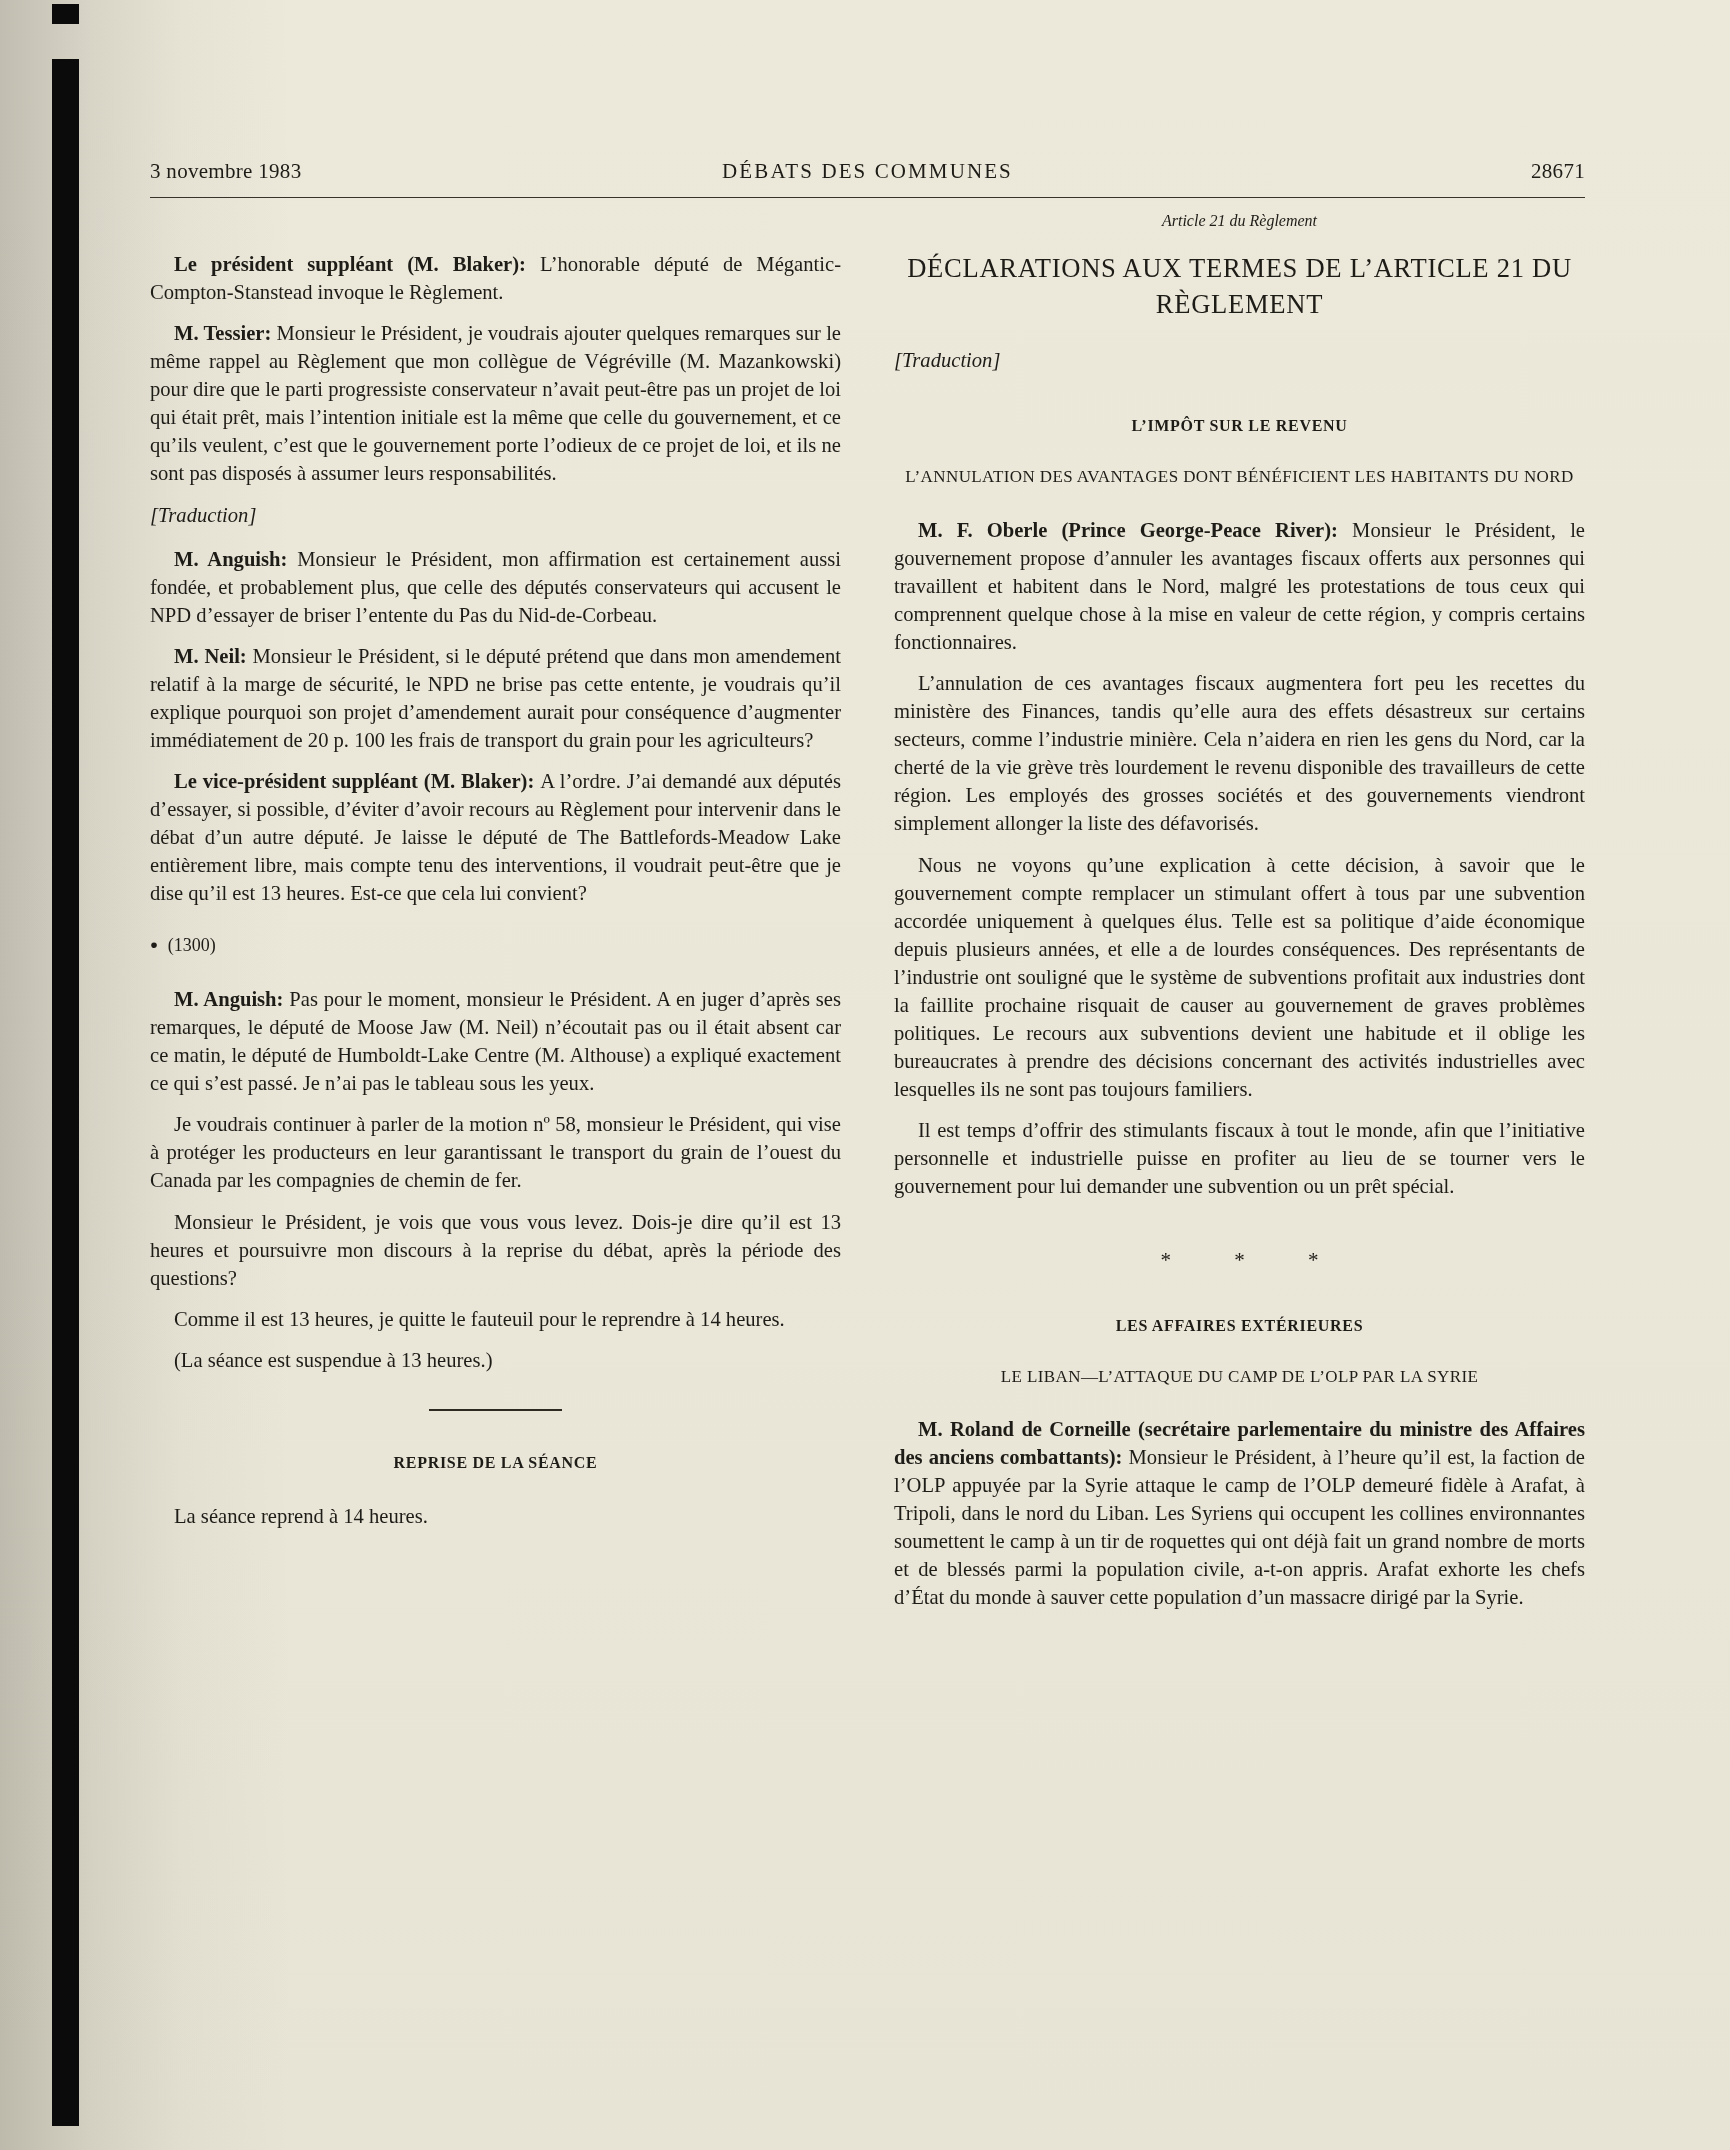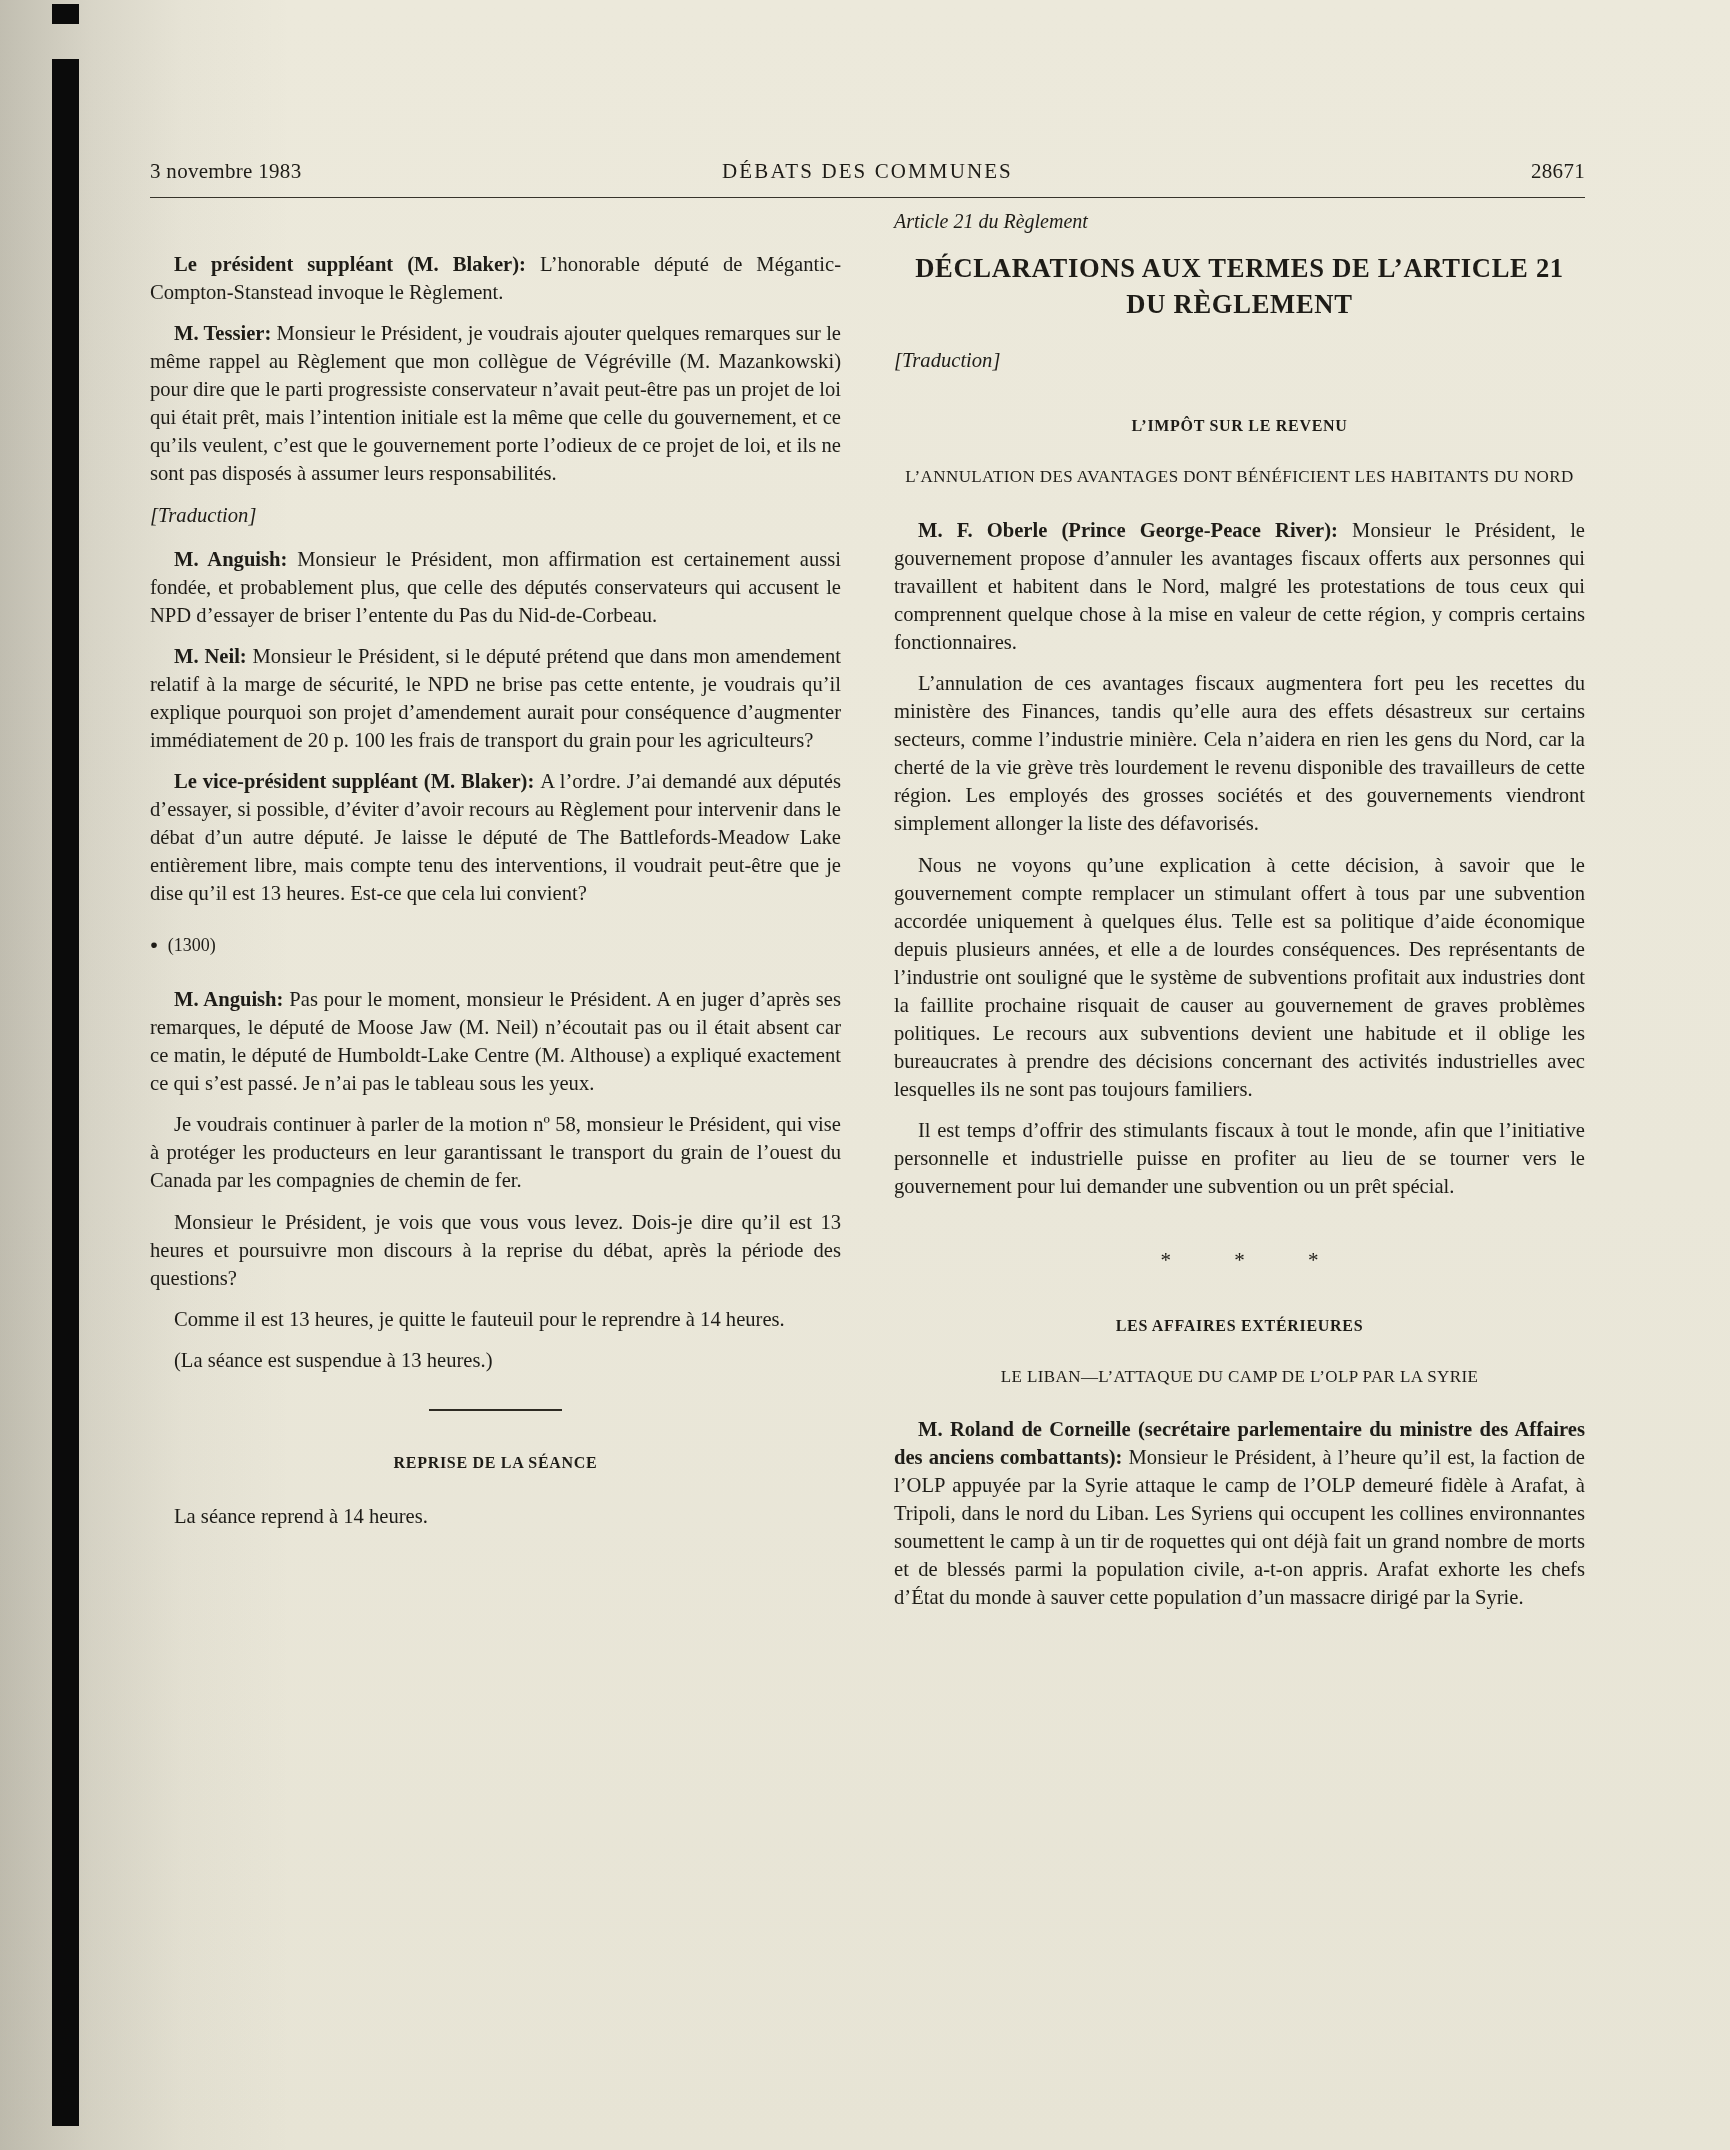--- a/index.html
+++ b/index.html
@@ -43,24 +43,24 @@
   .col-right { left:894px; top:207px; }
 
   .col p { margin:0 0 13.3px; text-indent:24px; }
   .col p .speaker { font-weight:bold; }
 
   .tag { font-style:italic; text-indent:0 !important; margin:7px 0 16px !important; }
 
   .timestamp { text-indent:0 !important; margin:24px 0 24px !important; font-size:18px; }
   .timestamp .bullet { font-size:13.3px; position:relative; top:-2.1px; margin-right:9.8px; }
 
-  .italic-center { font-style:italic; text-indent:0 !important; font-size:20px; margin:0 0 15.4px !important; }
+  .italic-center { font-style:italic; text-align:center; text-indent:0 !important; font-size:16px; margin:0 0 15.4px !important; }
 
   .title {
-    font-weight:bold; text-align:center; text-indent:0 !important;
+    font-weight:normal; text-align:center; text-indent:0 !important;
     font-size:26.6px; line-height:36px; letter-spacing:0.7px;
     margin:7px 0 24px !important;
   }
 
   .heading2 {
     font-weight:bold; text-align:center; text-indent:0 !important;
     font-size:16px; letter-spacing:0.7px;
     margin:38px 0 25px !important;
   }
 

